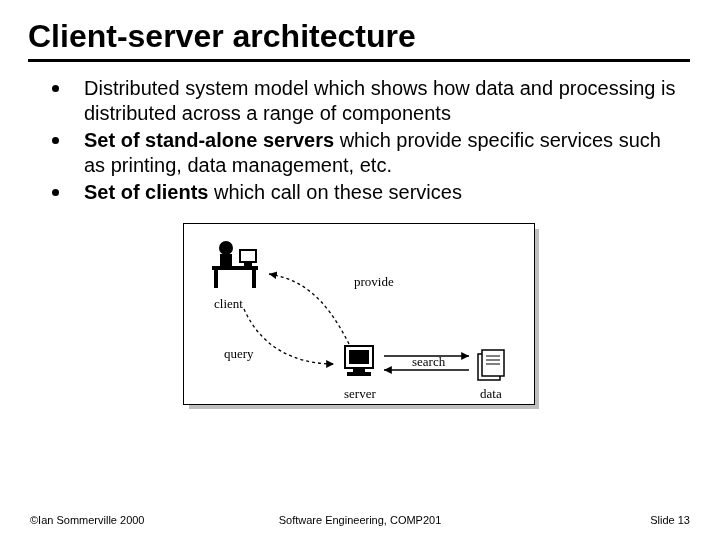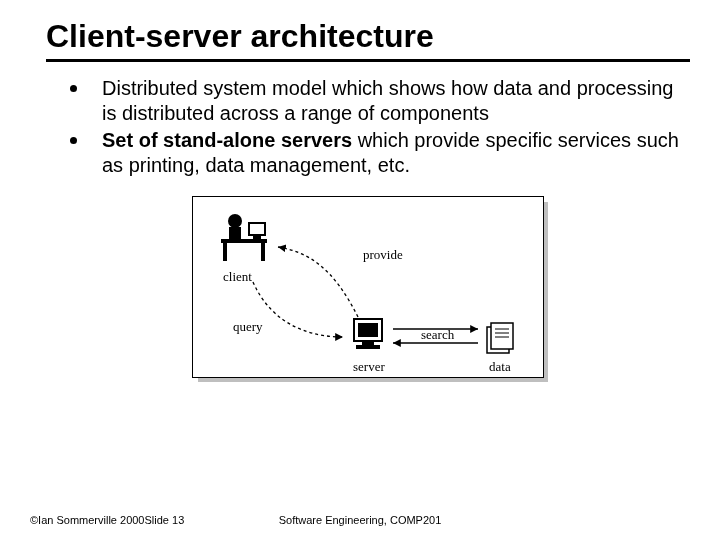--- a/index.html
+++ b/index.html
@@ -7,21 +7,21 @@
     padding: 0;
     width: 720px;
     height: 540px;
     background: #fff;
     font-family: Arial, Helvetica, sans-serif;
     color: #000;
     position: relative;
     overflow: hidden;
   }
   .slide {
-    padding: 18px 30px 0 46px;
+    padding: 18px 30px 0 28px;
     box-sizing: border-box;
     height: 100%;
     position: relative;
   }
   .title {
     font-size: 32px;
     font-weight: bold;
     margin: 0 0 4px 0;
   }
   .rule {
@@ -83,20 +83,21 @@
     font-family: "Times New Roman", serif;
     font-size: 13px;
   }
   .footer {
     position: absolute;
     left: 30px;
     right: 30px;
     bottom: 14px;
     font-size: 11px;
     display: flex;
+    justify-content: space-between;
     align-items: baseline;
   }
   .footer .center {
     position: absolute;
     left: 0; right: 0;
     text-align: center;
   }
   .footer .left, .footer .right { position: relative; z-index: 1; }
 </style>
 </head>
@@ -104,20 +105,23 @@
 
 <div class="slide">
   <h1 class="title">Client-server architecture</h1>
   <hr class="rule">
   <ul class="bullets">
     <li>
       <span>Distributed system model which shows how data and processing is distributed across a range of components</span>
     </li>
     <li>
       <b>Set of stand-alone servers</b><span> which provide specific services such as printing, data management, etc.</span>
+    </li>
+    <li>
+      <b>Set of clients</b><span> which call on these services</span>
     </li>
   </ul>
 
   <div class="diagram-wrap">
     <div class="diagram">
       <div class="shadow"></div>
       <div class="box">
 
         <svg width="70" height="60" style="left:22px; top:12px">
           <circle cx="20" cy="12" r="7" fill="#000"></circle>

